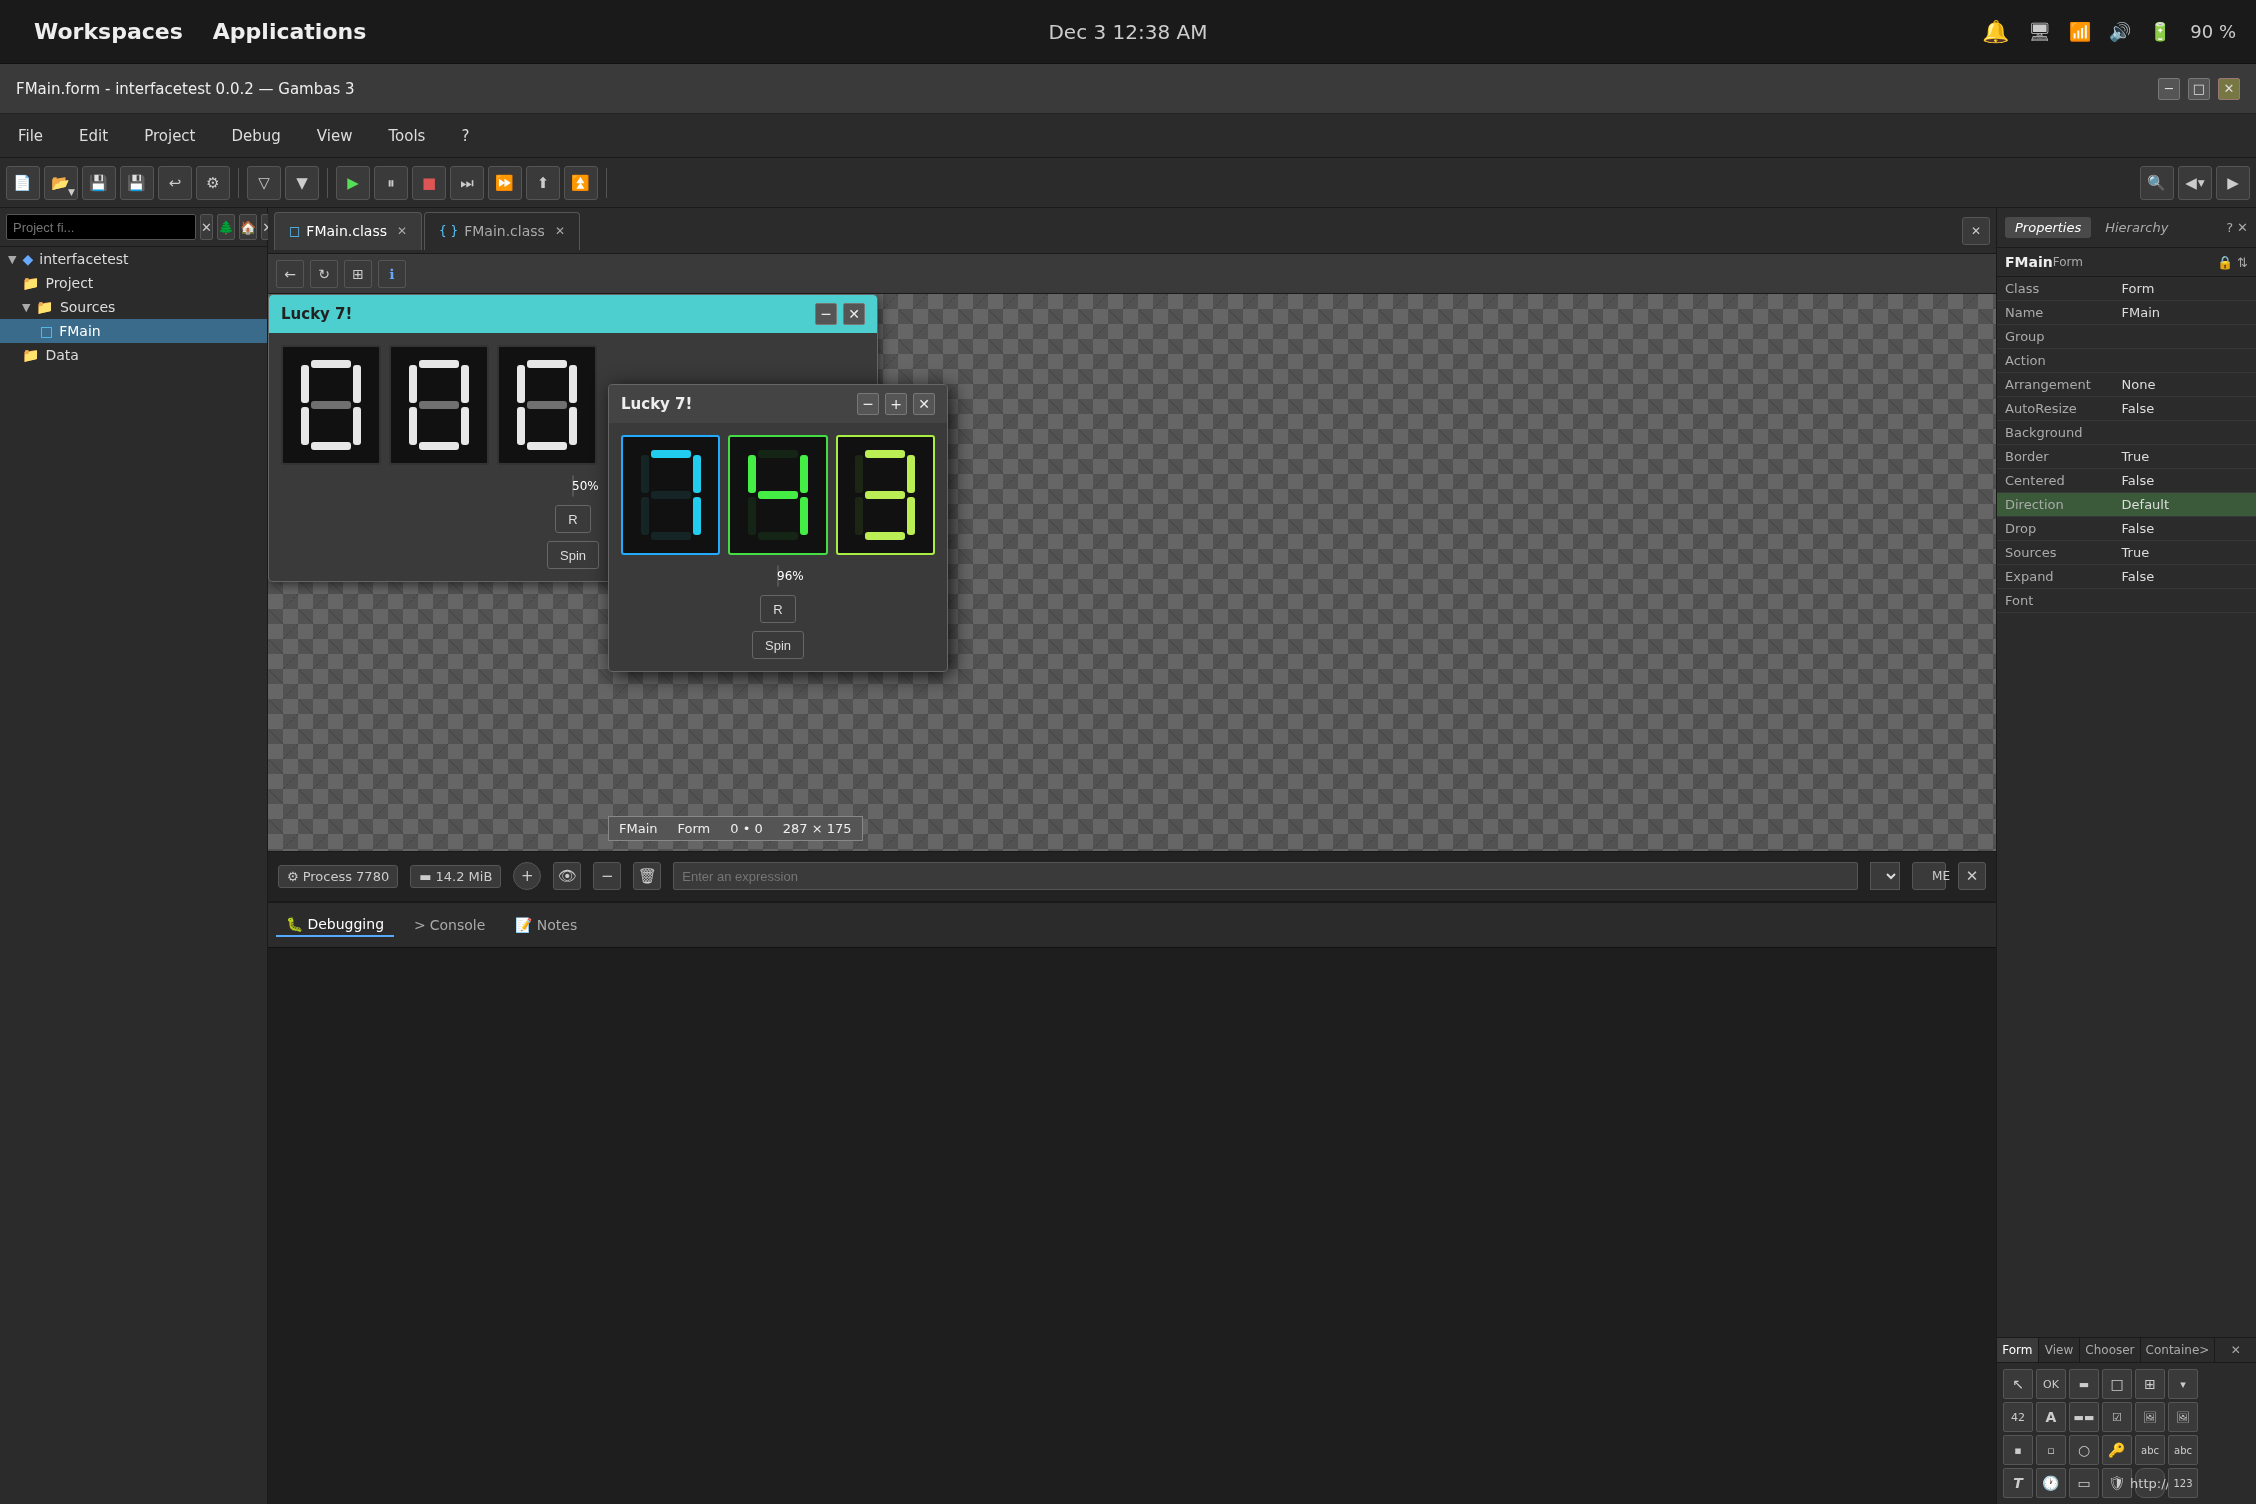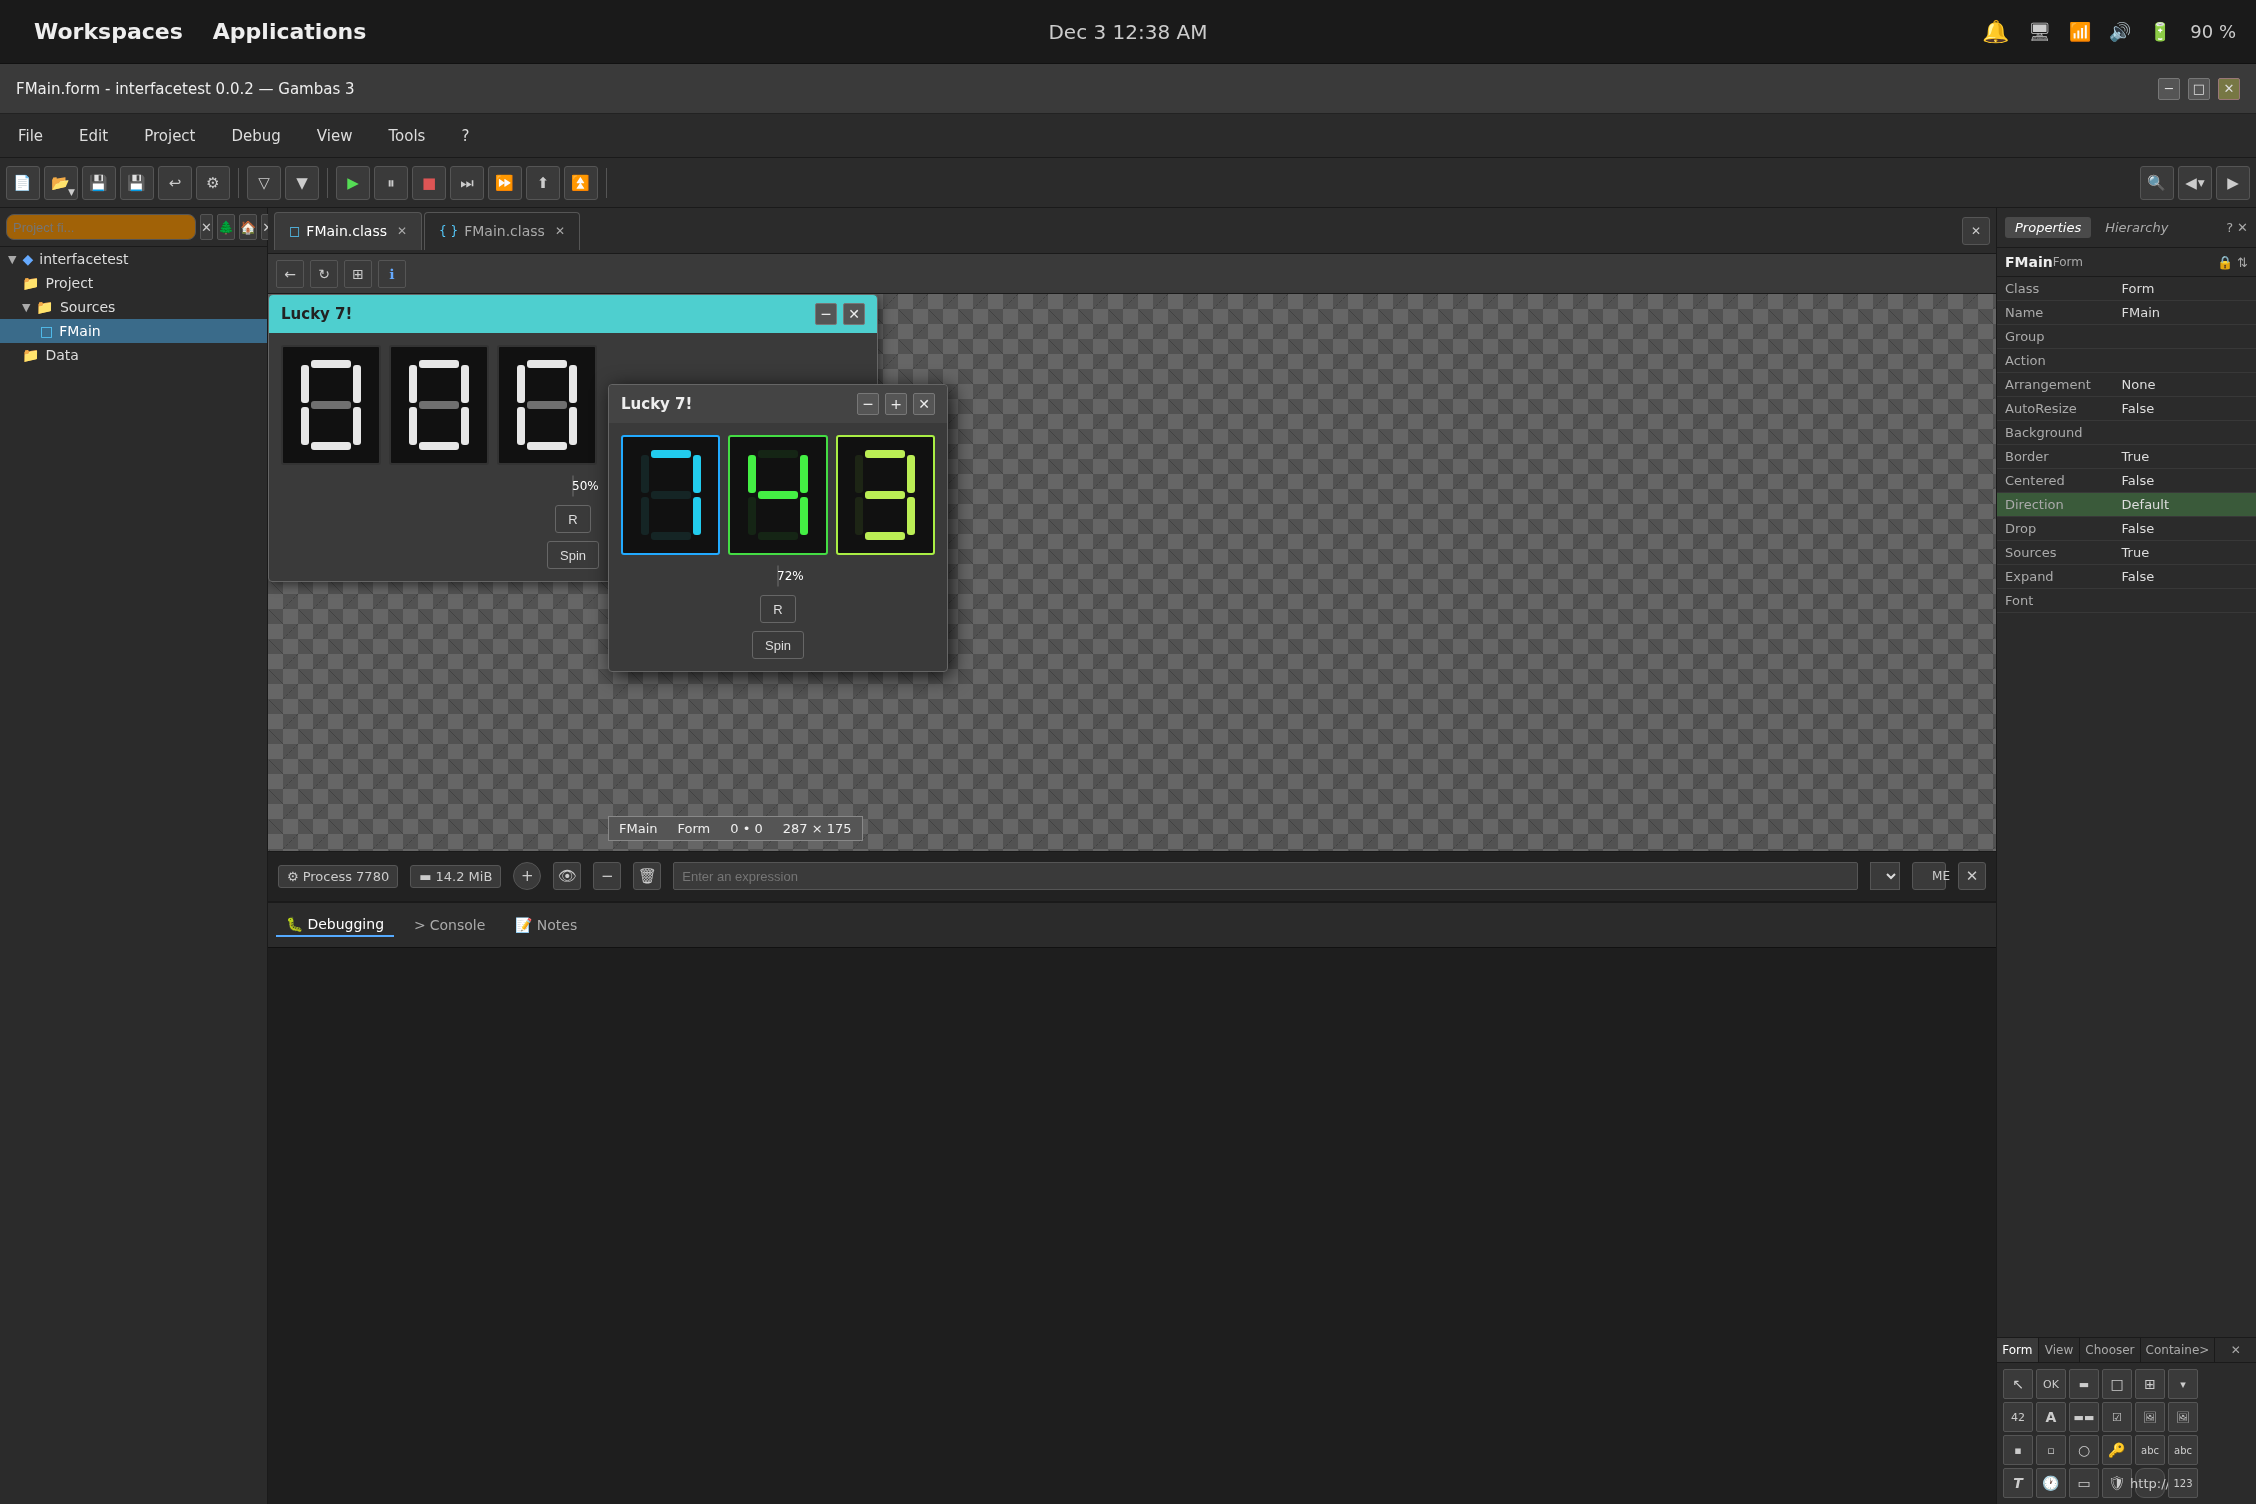--- a/index.html
+++ b/index.html
@@ -107,26 +107,26 @@
     }
     .sidebar-search {
       display: flex;
       align-items: center;
       padding: 6px;
       border-bottom: 1px solid #1a1a1a;
       gap: 4px;
     }
     .sidebar-search input {
       flex: 1;
-      background: #a16207;
+      background: #000000;
       border: 1px solid #555;
       color: #ddd;
       font-size: 13px;
       padding: 3px 6px;
-      border-radius: 8px;
+      border-radius: 2px;
       height: 26px;
     }
     .sidebar-search-btn {
       width: 26px; height: 26px;
       background: #3a3a3a;
       border: 1px solid #555;
       border-radius: 2px;
       display: flex; align-items: center; justify-content: center;
       cursor: pointer; color: #ccc;
     }
@@ -744,21 +744,21 @@
                   <rect x="5" y="52" width="8" height="38" rx="3" fill="#2a3a1a" opacity="0.5"></rect>
                 </svg>
               </div>
             </div>
 
             <div class="prog-row">
               <div class="prog-bar-container" style="flex:1;position:relative;">
                 <div class="prog-bar-wrap">
                   <div class="prog-bar-fill" style="width:45%;"></div>
                 </div>
-                <span class="prog-label">72%</span>
+                <span class="prog-label">96%</span>
               </div>
               <button class="r-btn">R</button>
               <button class="spin-btn">Spin</button>
             </div>
           </div>
         </div>
 
         <div class="fmain-status" style="bottom:10px;left:340px;">
           <span>FMain</span>
           <span>Form</span>

